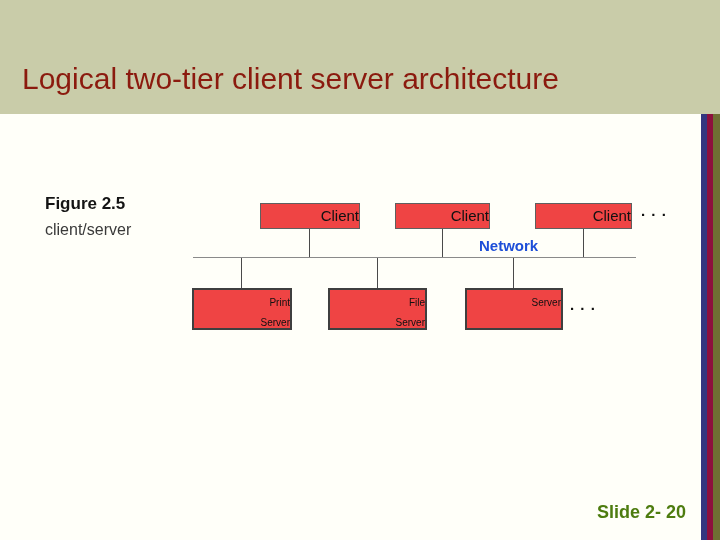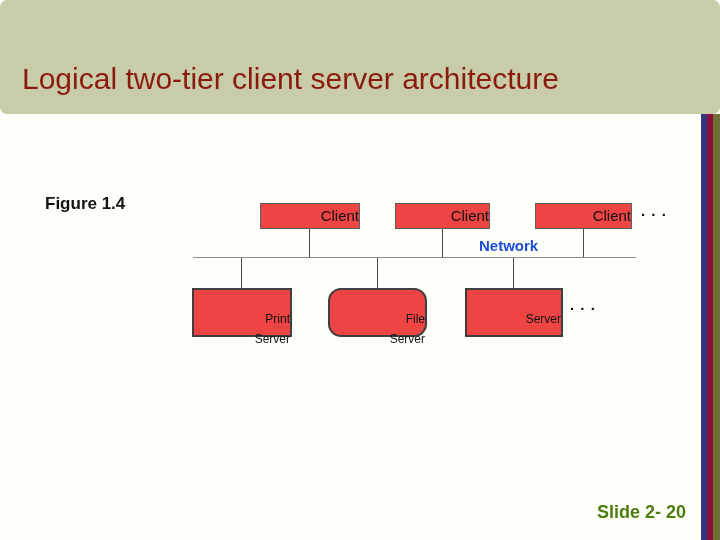--- a/index.html
+++ b/index.html
@@ -5,21 +5,20 @@
   html,body { margin:0; padding:0; }
   body { font-family:"Liberation Sans", sans-serif; }
   .slide {
     position:relative; width:720px; height:540px;
     background:#FFFFF9; overflow:hidden;
   }
   
   .header-band {
     position:absolute; left:0; top:0; width:720px; height:114px;
     background:#C9CCA9;
-    border-radius:7px;
   }
   .slide-title {
     position:absolute; left:22px; top:62px;
     font-size:30px; font-weight:normal; color:#8B1A0E;
     white-space:nowrap; letter-spacing:0px;
   }
   
   .stripe { position:absolute; top:114px; height:426px; }
   .stripe-blue   { left:701px; width:6px; background:#34367F; }
   .stripe-maroon { left:707px; width:6px; background:#8D0F3D; }
@@ -30,23 +29,23 @@
   .fig-caption-line  { font-size:16px; line-height:22px; color:#3A3A3A; }
   
   .node {
     position:absolute; box-sizing:border-box;
     background:#ef4444; text-align:right; color:#111;
   }
   .client-box { top:203px; height:26px; border:1px solid #5F5F5F; font-size:15px; line-height:24px; }
   .client-1 { left:260px; width:100px; }
   .client-2 { left:395px; width:95px; }
   .client-3 { left:535px; width:97px; }
-  .server-box { top:288px; height:49px; border:2px solid #3F3F3F; font-size:12px; line-height:20px; padding-top:19px; }
+  .server-box { top:288px; height:42px; border:2px solid #3F3F3F; font-size:10px; line-height:20px; padding-top:3px; }
   .server-1 { left:192px; width:100px; }
-  .server-2 { left:328px; width:99px;border-radius:13px; }
+  .server-2 { left:328px; width:99px; }
   .server-3 { left:465px; width:98px; }
   
   .network-line { position:absolute; left:193px; top:257px; width:443px; height:1px; background:#8A8A8A; }
   .vline { position:absolute; width:1px; background:#4A4A4A; }
   .conn-c1 { left:309px; top:229px; height:28px; }
   .conn-c2 { left:442px; top:229px; height:28px; }
   .conn-c3 { left:583px; top:229px; height:28px; }
   .conn-s1 { left:241px; top:258px; height:30px; }
   .conn-s2 { left:377px; top:258px; height:30px; }
   .conn-s3 { left:513px; top:258px; height:30px; }
@@ -70,21 +69,22 @@
 
   <div class="header-band">
     <div class="slide-title">Logical two-tier client server architecture</div>
   </div>
 
   <div class="stripe stripe-blue"></div>
   <div class="stripe stripe-maroon"></div>
   <div class="stripe stripe-olive"></div>
 
   <div class="fig-caption">
-    <div class="fig-caption-title">Figure 1.4</div>
+    <div class="fig-caption-title">Figure 2.5</div>
+    <div class="fig-caption-line">client/server</div>
   </div>
 
   <div class="node client-box client-1">Client</div>
   <div class="node client-box client-2">Client</div>
   <div class="node client-box client-3">Client</div>
   <div class="dots dots-clients">. . .</div>
 
   <div class="vline conn-c1"></div>
   <div class="vline conn-c2"></div>
   <div class="vline conn-c3"></div>

